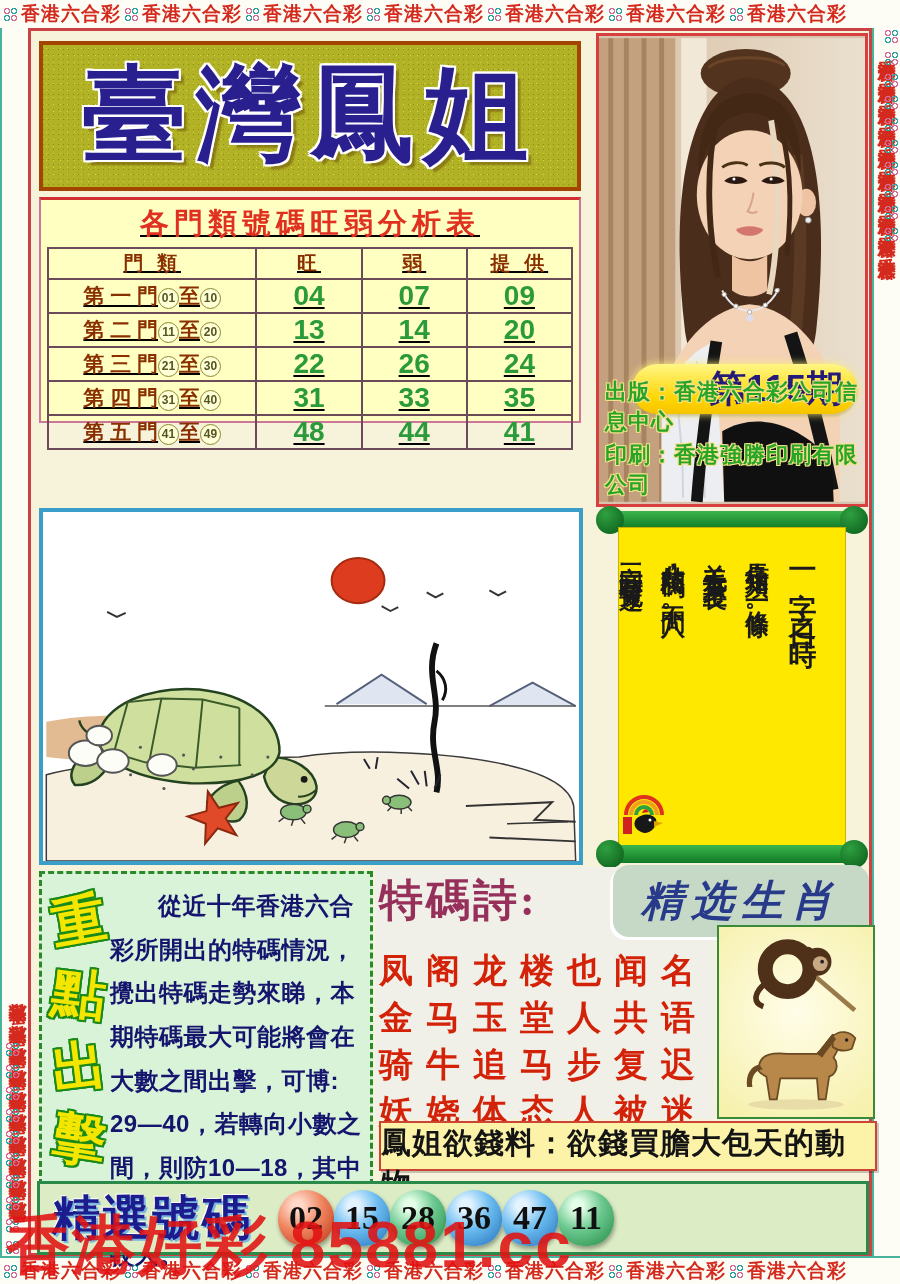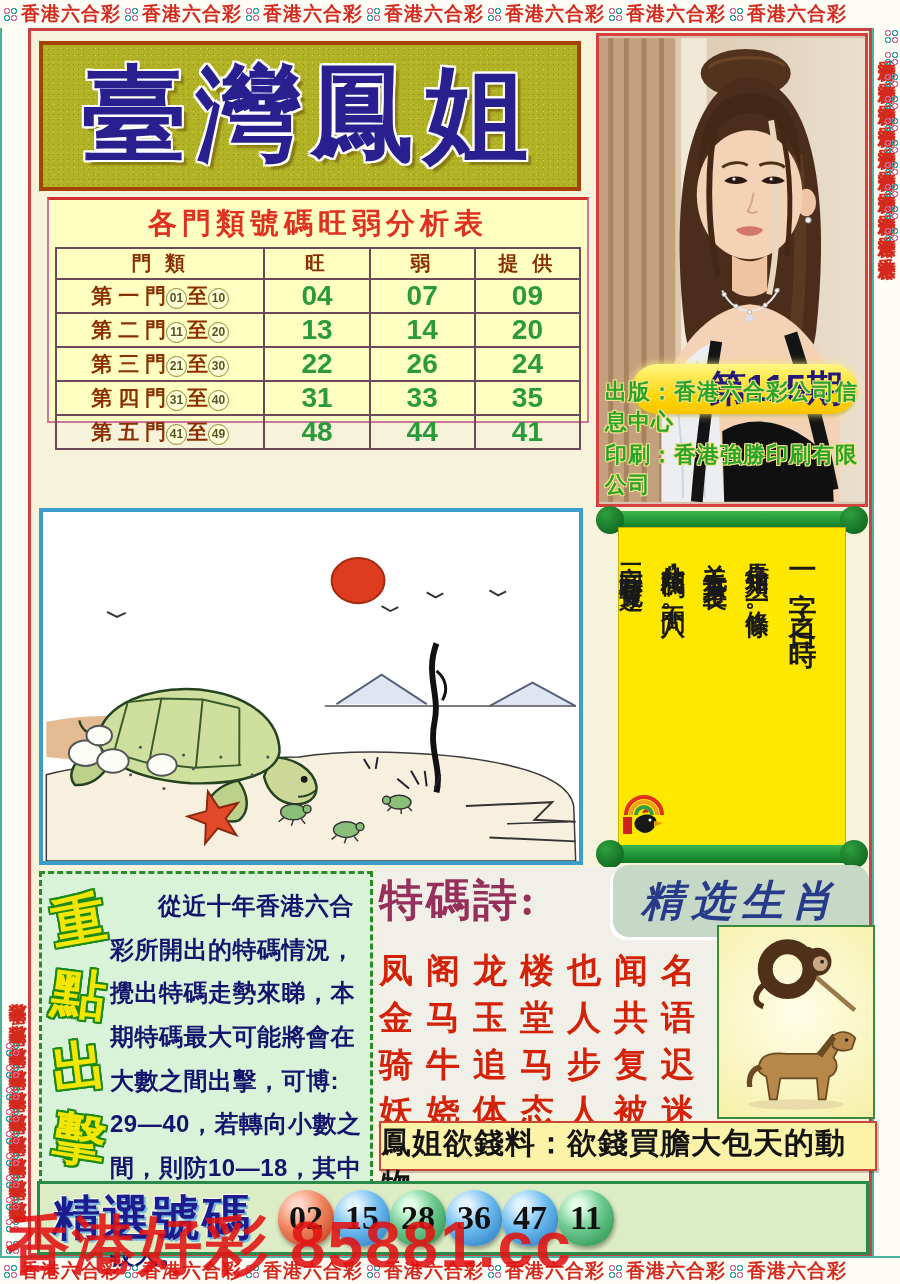--- a/index.html
+++ b/index.html
@@ -37,22 +37,22 @@
   .photo{left:565px;top:2px;width:272px;height:474px;border:3px solid #d84040;box-sizing:border-box;background:#d8c4ae;overflow:hidden;}
   .photo svg{display:block;}
   .issue-pill{position:absolute;right:8px;top:328px;width:225px;height:50px;border-radius:26px;
      background:linear-gradient(#fff685,#ffd400 70%,#f5c400);box-shadow:0 0 8px #ffee80,0 2px 3px rgba(0,0,0,.3);
      display:flex;align-items:center;justify-content:flex-end;padding-right:14px;box-sizing:border-box;}
   .issue-pill span{font-size:37px;font-weight:900;color:#241a7a;}
   .pub{position:absolute;left:6px;bottom:4px;display:flex;flex-direction:column;gap:3px;}
   .pub div{font-size:22px;font-weight:800;color:#28a428;letter-spacing:1px;
      text-shadow:1px 1px 0 #f5e28a,-1px -1px 0 #f5e28a,1px -1px 0 #f5e28a,-1px 1px 0 #f5e28a;}
   
-  .table-sec{left:16px;top:166px;width:542px;height:226px;box-sizing:border-box;background:#ffffc2;
-     border:2px solid #cc7799;border-top:3px solid #d03030;padding:2px 6px;}
+  .table-sec{left:8px;top:166px;width:542px;height:226px;box-sizing:border-box;background:#ffffc2;
+     border:2px solid #cc7799;border-top:3px solid #d03030;padding:2px 6px;text-decoration:underline;}
   .table-sec h2{margin:2px 0 3px;text-align:center;font-size:29px;color:#e03020;letter-spacing:5px;font-weight:900;}
   table.analysis{width:100%;border-collapse:collapse;table-layout:fixed;}
   table.analysis td,table.analysis th{border:2px solid #6b4a5a;text-align:center;padding:0;height:29px;}
   table.analysis th{color:#8a3000;font-size:20px;letter-spacing:4px;}
   .gate{color:#8a3000;font-weight:800;font-size:21px;white-space:nowrap;}
   .circ{display:inline-block;width:19px;height:19px;line-height:19px;border:1.5px solid #8a8a30;border-radius:50%;
         font-size:12px;font-weight:700;color:#555522;background:#ffffd8;vertical-align:1px;}
   .val{color:#2a9a3a;font-size:28px;font-weight:700;font-family:"Liberation Sans",sans-serif;}
   .col-gate{width:40%;} .col-v{width:20%;}
   

